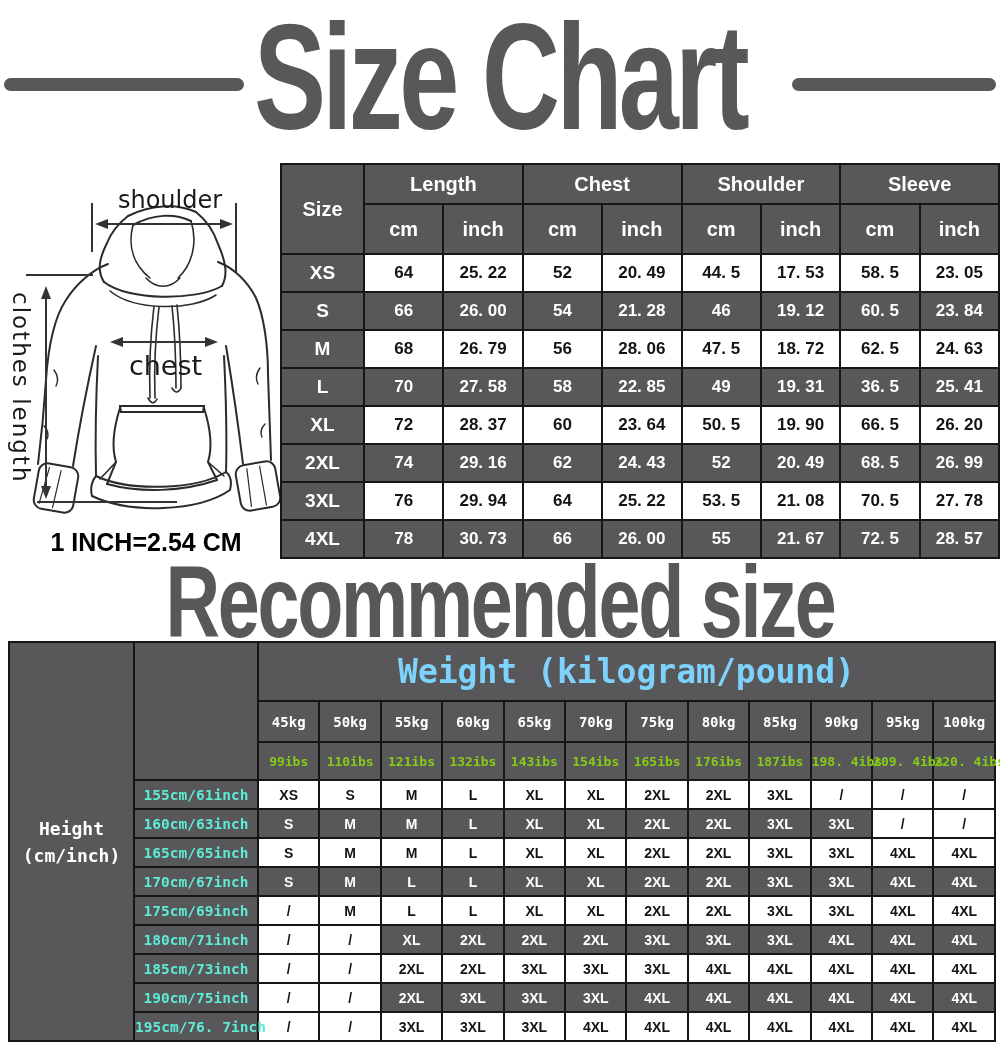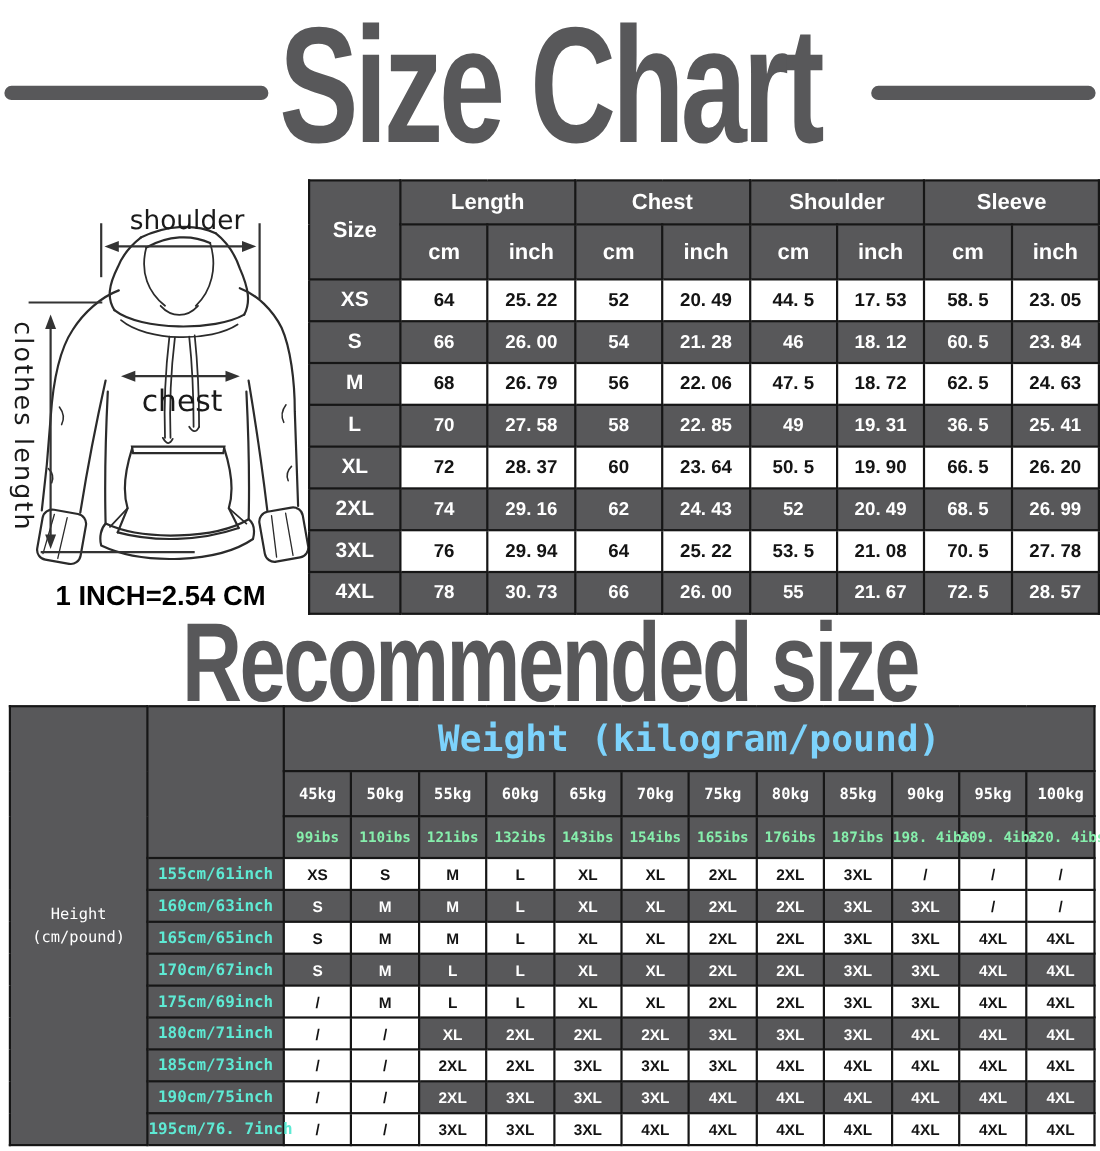--- a/index.html
+++ b/index.html
@@ -41,29 +41,29 @@
   .size-table thead th{background:var(--gray);color:#fff;font-size:20px;font-weight:bold;}
   .size-table thead tr:first-child{height:40px;}
   .size-table thead tr:last-child{height:50px;}
   .size-table tbody tr{height:38px;}
   .size-table tbody td{font-size:17px;font-weight:bold;color:#141414;background:#fff;}
   .size-table td.size-cell{background:var(--gray);color:#fff;font-size:19px;}
   .size-table tr.shaded td{background:var(--gray);color:#fff;}
   
   .rec-table{position:absolute;left:8px;top:641px;width:988px;
     font-family:"DejaVu Sans Mono",monospace;}
-  .rec-table .height-head{background:var(--gray);color:#fff;font-size:14px;
-    font-weight:normal;line-height:1.5;}
+  .rec-table .height-head{background:var(--gray);color:#fff;font-size:18px;
+    font-weight:bold;line-height:1.5;}
   .rec-table .corner-cell{background:var(--gray);}
   .rec-table .weight-head{background:var(--gray);color:#7dd3fc;font-size:33px;font-weight:bold;margin-left:40px;}
   .rec-table tr.weight-title-row{height:59px;}
   .rec-table tr.kg-row{height:41px;margin-left:25px;}
   .rec-table tr.kg-row td{background:var(--gray);color:#fff;font-size:14px;font-weight:bold;}
   .rec-table tr.lb-row{height:38px;}
-  .rec-table tr.lb-row td{background:var(--gray);color:#86efac;font-size:13px;font-weight:bold;}
+  .rec-table tr.lb-row td{background:var(--gray);color:#84cc16;font-size:13px;font-weight:bold;}
   .rec-table tr.data-row{height:29px;}
   .rec-table td.h-label{background:var(--gray);color:#5eead4;font-size:14.5px;font-weight:bold;}
   .rec-table td.size-val{font-family:"Liberation Sans",sans-serif;font-size:14px;
     font-weight:bold;color:#141414;background:#fff;}
   .rec-table tr.shaded td.size-val{background:var(--gray);color:#fff;}
   .rec-table td.slash-cell{background:#fff !important;color:#141414 !important;}
 </style>
 </head>
 <body>
 
@@ -201,30 +201,30 @@
           <td>58. 5</td>
           <td>23. 05</td>
         </tr>
         <tr class="shaded">
           <td class="size-cell">S</td>
           <td>66</td>
           <td>26. 00</td>
           <td>54</td>
           <td>21. 28</td>
           <td>46</td>
-          <td>18. 12</td>
+          <td>19. 12</td>
           <td>60. 5</td>
           <td>23. 84</td>
         </tr>
         <tr>
           <td class="size-cell">M</td>
           <td>68</td>
           <td>26. 79</td>
           <td>56</td>
-          <td>22. 06</td>
+          <td>28. 06</td>
           <td>47. 5</td>
           <td>18. 72</td>
           <td>62. 5</td>
           <td>24. 63</td>
         </tr>
         <tr class="shaded">
           <td class="size-cell">L</td>
           <td>70</td>
           <td>27. 58</td>
           <td>58</td>
@@ -297,21 +297,21 @@
         <col>
         <col>
         <col>
         <col>
         <col>
       </colgroup>
     <tbody>
       <tr class="weight-title-row">
         <td class="height-head" rowspan="12">
           <div>Height</div>
-          <div>(cm/pound)</div>
+          <div>(cm/inch)</div>
         </td>
         <td class="corner-cell" rowspan="3"></td>
         <td class="weight-head" colspan="12">Weight (kilogram/pound)</td>
       </tr>
       <tr class="kg-row" id="kg-row">
           <td>45kg</td>
           <td>50kg</td>
           <td>55kg</td>
           <td>60kg</td>
           <td>65kg</td>

